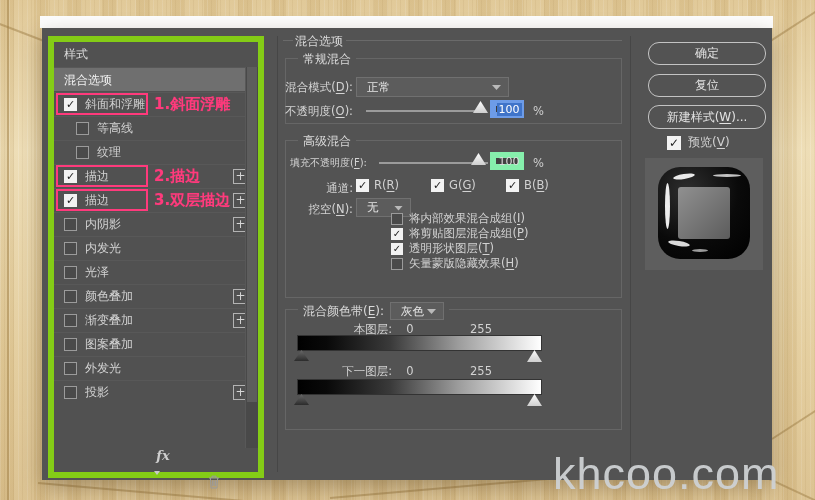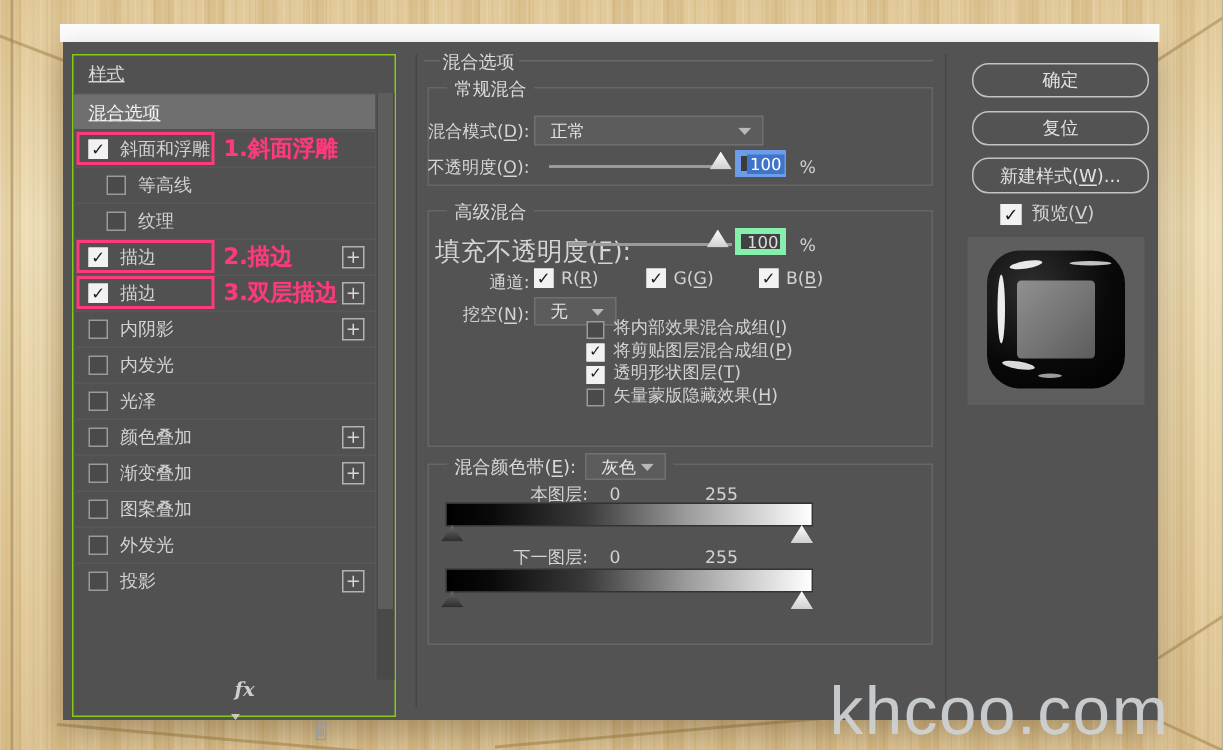--- a/index.html
+++ b/index.html
@@ -13,21 +13,21 @@
       repeating-linear-gradient(90deg, rgba(255,255,255,.20) 0 1px, rgba(0,0,0,0) 1px 4px, rgba(140,106,52,.10) 4px 5px, rgba(0,0,0,0) 5px 9px),
       repeating-linear-gradient(90deg, rgba(120,90,40,.07) 0 14px, rgba(255,255,255,.10) 14px 34px);
   }
   .seam{position:absolute;height:2px;background:rgba(158,126,70,.5);transform-origin:left center;}
   
   .white-strip{position:absolute;left:40px;top:16px;width:733px;height:12px;background:#fdfdfd;}
   .dialog{position:absolute;left:42px;top:28px;width:730px;height:452px;background:#535353;
     box-shadow:0 8px 20px rgba(70,50,20,.35);}
   .vline{position:absolute;top:8px;height:436px;width:1px;background:#464646;}
   
-  .panel{position:absolute;left:6px;top:8px;width:216px;height:442px;background:#515151;border:1px solid #84cc16;box-sizing:border-box;text-decoration:underline;}
+  .panel{position:absolute;left:6px;top:8px;width:216px;height:442px;background:#515151;border:6px solid #84cc16;box-sizing:border-box;}
   .panel-header{height:25px;line-height:25px;padding-left:10px;color:#d9d9d9;}
   .sel-row{position:relative;height:24px;line-height:24px;padding-left:10px;background:#6f6f6f;color:#f2f2f2;border-top:1px solid #585858;width:201px;box-sizing:border-box;}
   #styles-list{position:absolute;left:0;top:50px;width:201px;}
   .srow{position:relative;height:24px;display:flex;align-items:center;border-top:1px solid #585858;padding-left:10px;box-sizing:border-box;}
   .slab{margin-left:8px;white-space:nowrap;}
   .cbx{display:inline-flex;align-items:center;justify-content:center;box-sizing:border-box;
     border:1px solid #9b9b9b;background:#4a4a4a;color:#1c1c1c;font-weight:bold;flex:0 0 auto;}
   .cbx.on{background:#f2f2f2;border-color:#f2f2f2;}
   .s13{width:13px;height:13px;font-size:11px;line-height:11px;}
   .s12{width:12px;height:12px;font-size:10px;line-height:10px;}
@@ -43,40 +43,40 @@
   .fx{font-family:"DejaVu Serif","Liberation Serif",serif;font-style:italic;font-weight:bold;font-size:13px;color:#cfcfcf;margin-left:14px;}
   .fxcaret{width:0;height:0;border-left:3.5px solid transparent;border-right:3.5px solid transparent;border-top:4px solid #c9c9c9;margin:8px 0 0 2px;}
   .arrow{width:11px;height:12px;background:#8d8d8d;clip-path:polygon(50% 0,100% 42%,70% 42%,70% 100%,30% 100%,30% 42%,0 42%);margin-left:13px;}
   .arrow.down{transform:rotate(180deg);}
   .trash{margin-left:116px;display:flex;}
   
   .main-title{position:absolute;left:253px;top:5px;color:#dadada;}
   .tline{position:absolute;top:12px;height:1px;background:#6a6a6a;}
   .grp{position:absolute;left:243px;width:337px;border:1px solid #666;box-sizing:border-box;}
   .legend{position:absolute;top:-8px;left:12px;background:#535353;padding:0 5px;color:#dadada;}
-  .lbl{position:absolute;white-space:nowrap;font-size:17px;color:#d4d4d4;}
+  .lbl{position:absolute;white-space:nowrap;font-size:10px;color:#d4d4d4;}
   .lblR{position:absolute;width:66px;display:flex;justify-content:flex-end;white-space:nowrap;font-size:11.5px;color:#d4d4d4;}
   .sel{position:absolute;background:#5c5c5c;border:1px solid #707070;box-sizing:border-box;color:#e4e4e4;
     display:flex;align-items:center;font-size:11.5px;}
   .sel .txt{padding-left:10px;}
   .chev{position:absolute;right:7px;top:50%;margin-top:-2px;width:9px;height:5px;background:#b9b9b9;
     clip-path:polygon(0 0,100% 0,50% 100%);}
   .track{position:absolute;height:2px;background:#9b9b9b;}
   .tri{width:15px;height:12px;clip-path:polygon(50% 0,100% 100%,0 100%);background:linear-gradient(#fdfdfd,#cfcfcf);position:absolute;}
   .tri.dark{background:linear-gradient(#6a6a6a,#2c2c2c);height:11px;width:15px;}
-  .valbox{position:absolute;width:34px;height:18px;box-sizing:border-box;background:#414141;border:4px solid #86efac;
-    display:flex;align-items:center;font-size:11px;color:#dcdcdc;padding-left:4px;}
+  .valbox{position:absolute;width:34px;height:18px;box-sizing:border-box;background:#414141;border:6px solid #86efac;
+    display:flex;align-items:center;font-size:11px;color:#dcdcdc;padding-left:4px;justify-content:center;}
   .valbox.focus{border-color:#6d9ce8;background:#3c3c3c;}
   .valsel{background:#3f74c9;color:#fff;padding:0 2px;}
   .unit{position:absolute;font-size:11.5px;color:#cfcfcf;}
   .chitem{display:inline-flex;align-items:center;width:75px;}
   .chitem .cl{margin-left:5px;font-size:11.5px;}
   #channels{position:absolute;left:70px;top:37px;display:flex;}
   #adv-options{position:absolute;left:105px;top:70px;}
-  .optrow{display:flex;align-items:flex-end;height:15px;}
+  .optrow{display:flex;align-items:center;height:15px;}
   .optrow .ol{margin-left:6px;font-size:11.5px;white-space:nowrap;}
   .bi-label{position:absolute;left:12px;width:94px;display:flex;justify-content:flex-end;font-size:11.5px;white-space:nowrap;}
   .bi-min{position:absolute;left:112px;width:24px;text-align:center;font-size:11.5px;}
   .bi-max{position:absolute;left:180px;width:30px;text-align:center;font-size:11.5px;}
   .bi-bar{position:absolute;left:12px;width:243px;height:14px;
     background:linear-gradient(90deg,#000 0%,#090909 12%,#3a3a3a 38%,#9c9c9c 66%,#fff 100%);
     box-shadow:0 0 0 1px rgba(30,30,30,.6);}
   
   .btn{position:absolute;left:606px;width:116px;height:21px;border:1px solid #c3c3c3;border-radius:11px;
     background:transparent;color:#e2e2e2;font-size:12px;display:flex;align-items:center;justify-content:center;cursor:pointer;}

